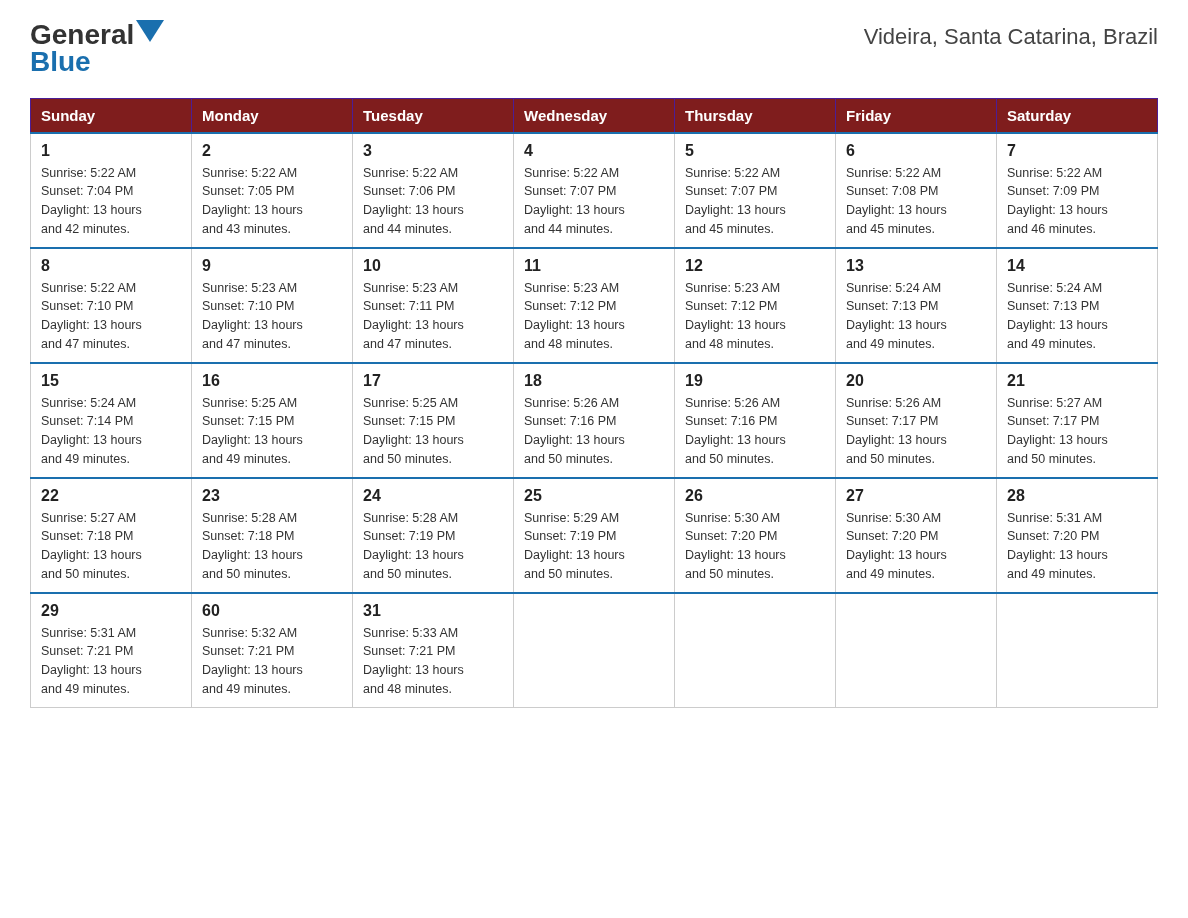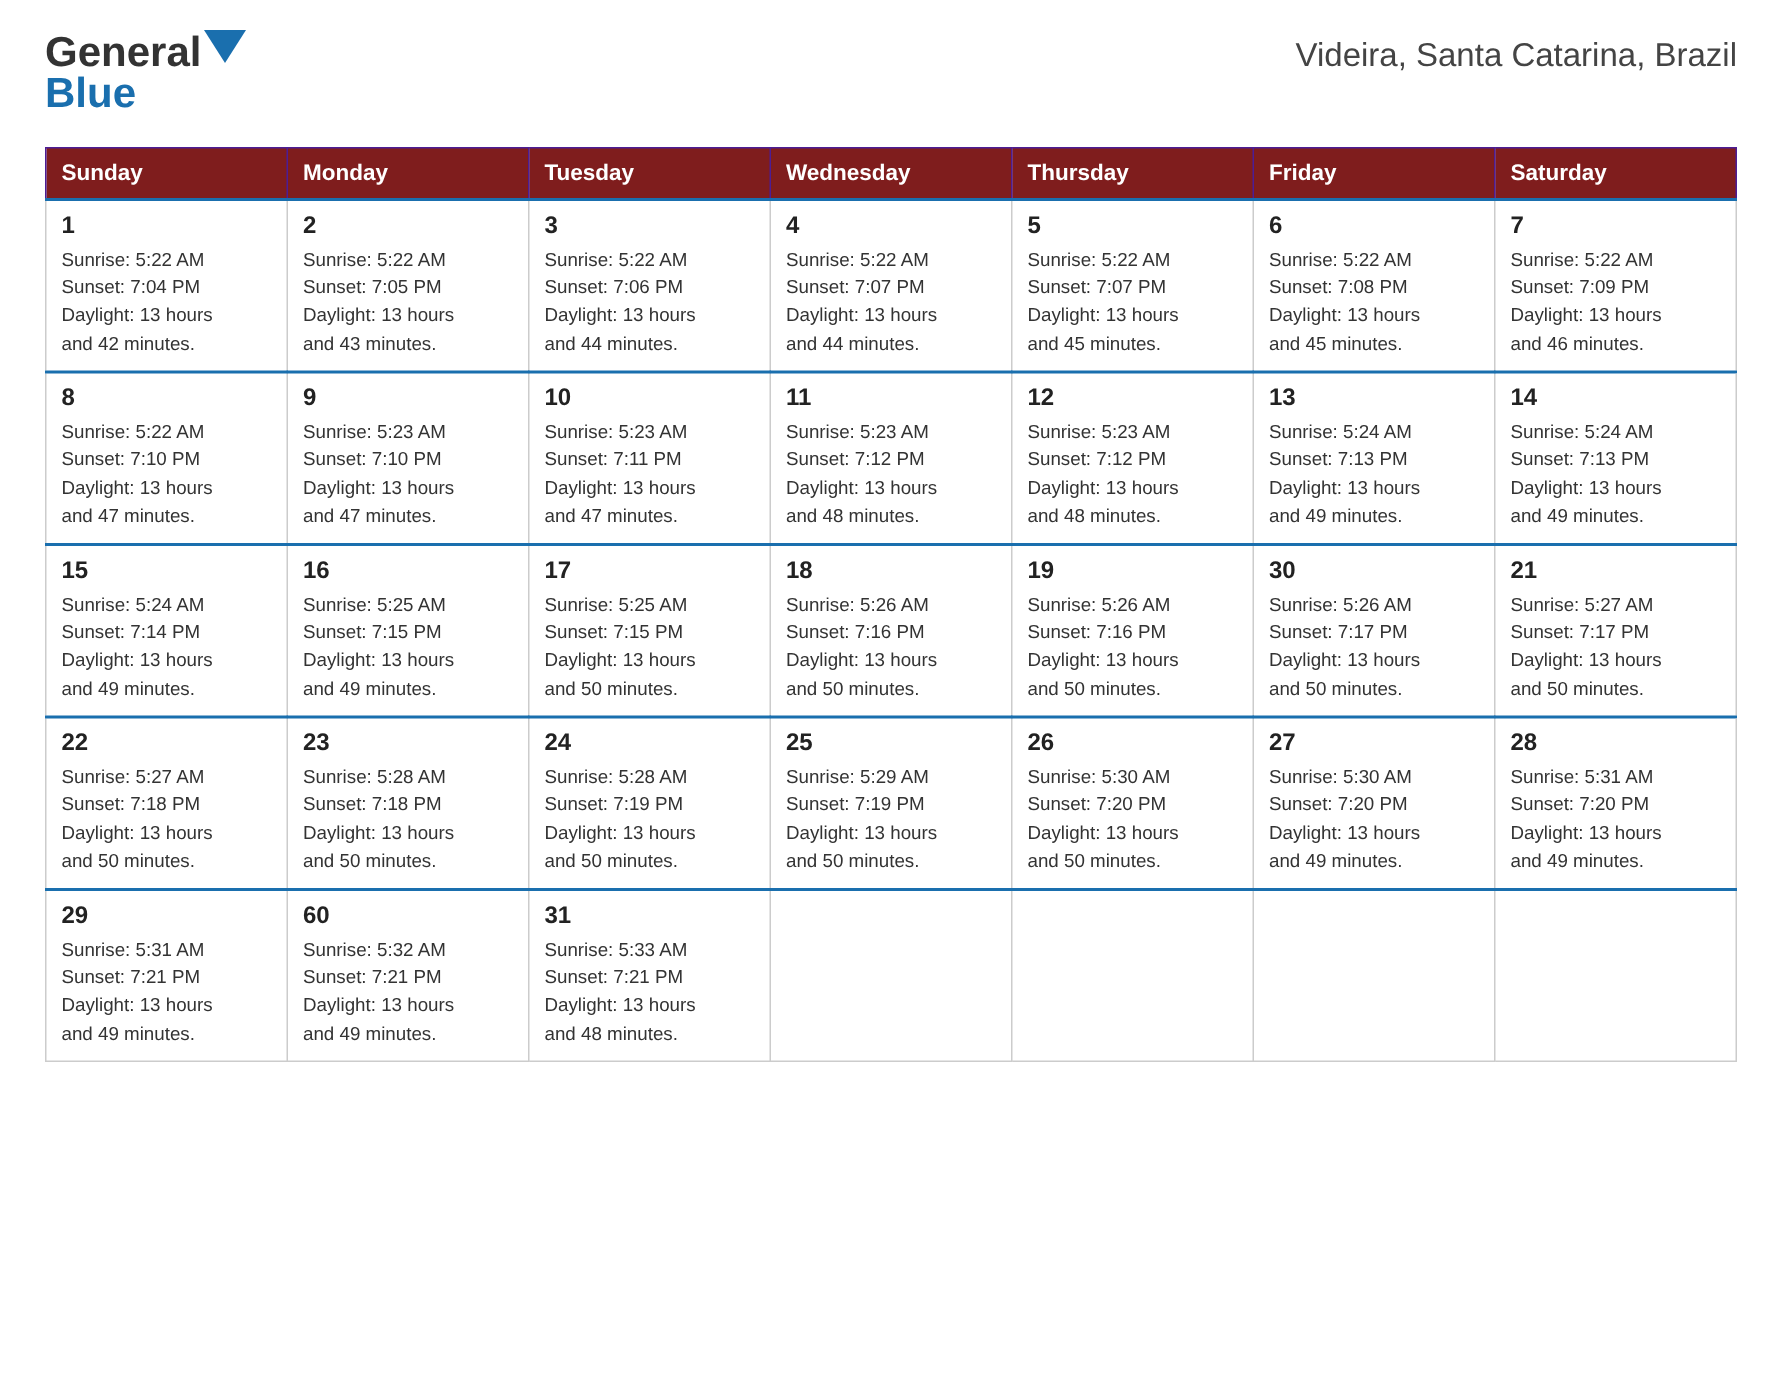--- a/index.html
+++ b/index.html
@@ -269,21 +269,21 @@
       </td>
         <td>
         <span class="day-number">19</span>
         <div class="day-info">
           Sunrise: 5:26 AM<br>
           Sunset: 7:16 PM<br>
           Daylight: 13 hours<br>and 50 minutes.
         </div>
       </td>
         <td>
-        <span class="day-number">30</span>
+        <span class="day-number">20</span>
         <div class="day-info">
           Sunrise: 5:26 AM<br>
           Sunset: 7:17 PM<br>
           Daylight: 13 hours<br>and 50 minutes.
         </div>
       </td>
         <td>
         <span class="day-number">21</span>
         <div class="day-info">
           Sunrise: 5:27 AM<br>

